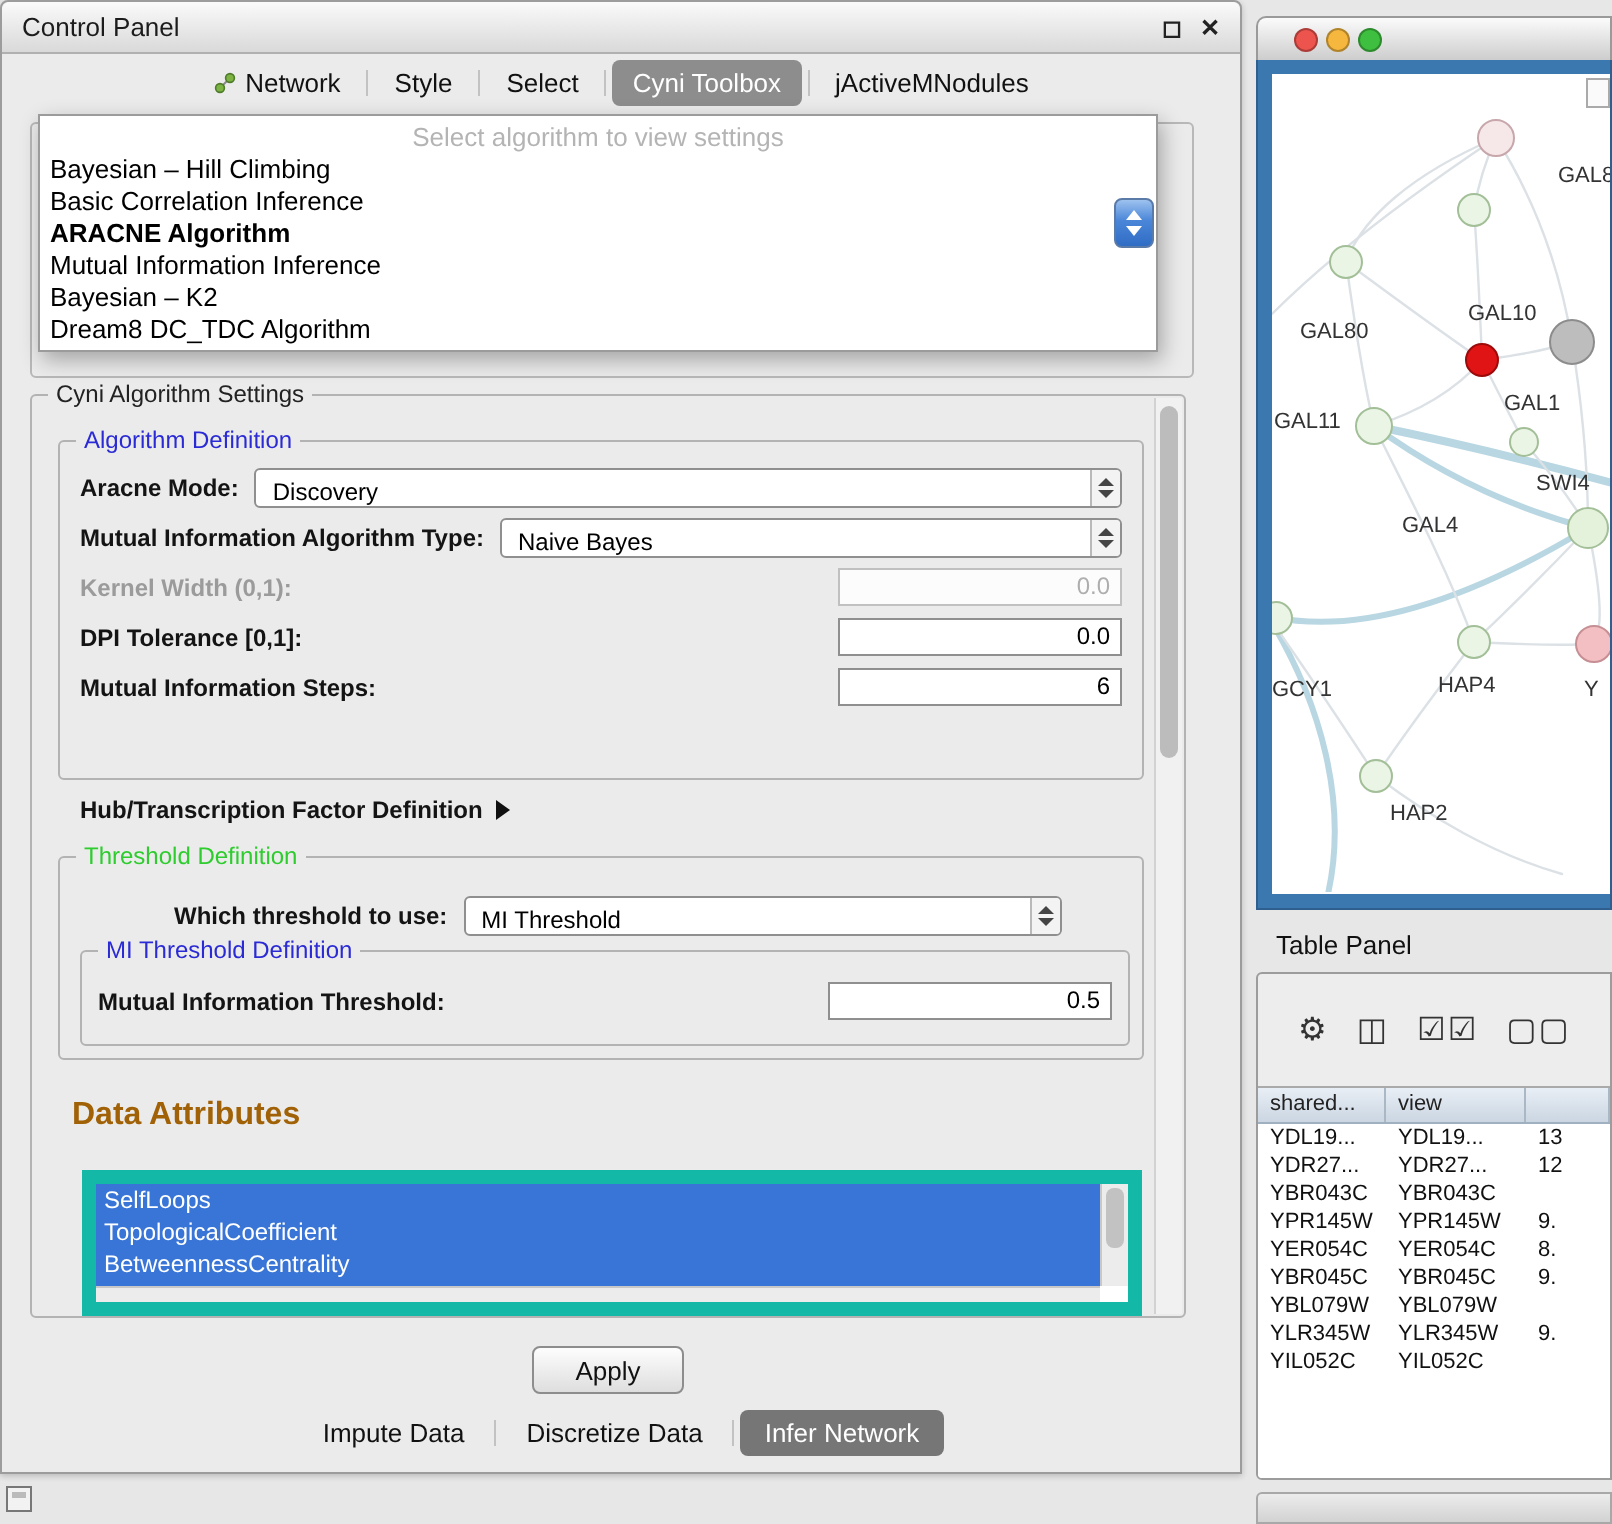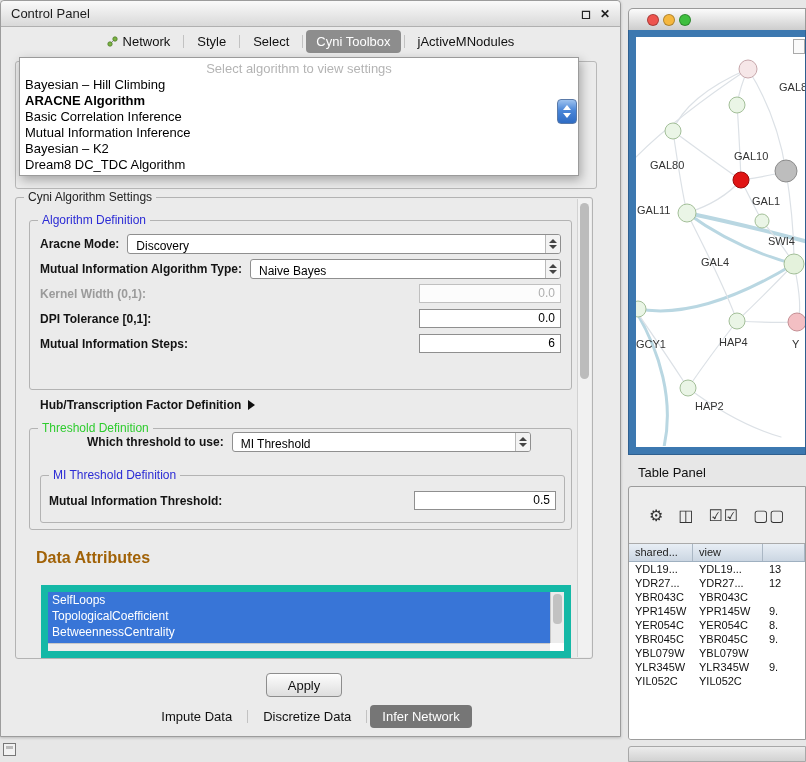--- a/index.html
+++ b/index.html
@@ -47,21 +47,21 @@
 .combo.grow{flex:1;margin-left:8px}
 .field{margin-left:auto;width:142px;height:19px;line-height:17px;background:#fff;border:1px solid #8f8f8f;font-size:12px;color:#000;text-align:right;padding-right:5px;flex:none}
 .field.dis{color:#aeaeae;border-color:#c0c0c0;background:#fcfcfc}
 .checkbox{margin-left:auto;width:13px;height:13px;border:1px solid #a8a8a8;border-radius:2px;background:linear-gradient(#fdfdfd,#e8e8e8);flex:none}
 
 #hub-row{position:absolute;left:24px;top:200px;display:flex;align-items:center;gap:7px}
 .tri-r{width:0;height:0;border-left:7px solid #101010;border-top:5px solid transparent;border-bottom:5px solid transparent}
 .tri-d{width:0;height:0;border-top:7px solid #101010;border-left:5px solid transparent;border-right:5px solid transparent}
 
 #thresh-group{left:13px;top:230px;width:543px;height:102px}
-#thresh-group .row.which{padding:0 40px 0 57px}
+#thresh-group .row.which{margin-top:16px;padding:0 40px 0 57px}
 #mi-group{left:10px;top:46px;width:525px;height:48px}
 #mi-group .row{margin-top:12px;padding:0 8px}
 
 #sources-row{position:absolute;left:23px;top:346px;display:flex;align-items:center;gap:7px;font-size:12.5px;color:#111}
 #attr-label{position:absolute;left:20px;top:351px;font-size:16px;font-weight:bold;color:#a16207}
 #attr-list{position:absolute;left:25px;top:387px;width:530px;height:73px;background:#fff;border:7px solid #14b8a6}
 #attr-items{position:absolute;left:0;top:0;right:14px;bottom:8px;overflow:hidden}
 .attr-item{height:16px;line-height:16px;font-size:12px;padding-left:4px;color:#000;white-space:nowrap}
 .attr-item.selected{color:#fff}
 .list-vscroll{position:absolute;right:0;top:0;bottom:8px;width:14px;background:#ececec;border-left:1px solid #c8c8c8}
@@ -138,22 +138,22 @@
         <span>jActiveMNodules</span>
       </span>
     </div>
 
   <div id="outer-group"></div>
 
   <div id="algo-popup">
     <div class="popup-placeholder">Select algorithm to view settings</div>
     <div id="popup-items">
         <div class="popup-item">Bayesian – Hill Climbing</div>
+        <div class="popup-item">Basic Correlation Inference</div>
         <div class="popup-item selected">ARACNE Algorithm</div>
-        <div class="popup-item">Basic Correlation Inference</div>
         <div class="popup-item">Mutual Information Inference</div>
         <div class="popup-item">Bayesian – K2</div>
         <div class="popup-item">Dream8 DC_TDC Algorithm</div>
       </div>
   </div>
 
   <div id="combo-stepper">
     <span class="st-up"></span>
     <span class="st-dn"></span>
   </div>

